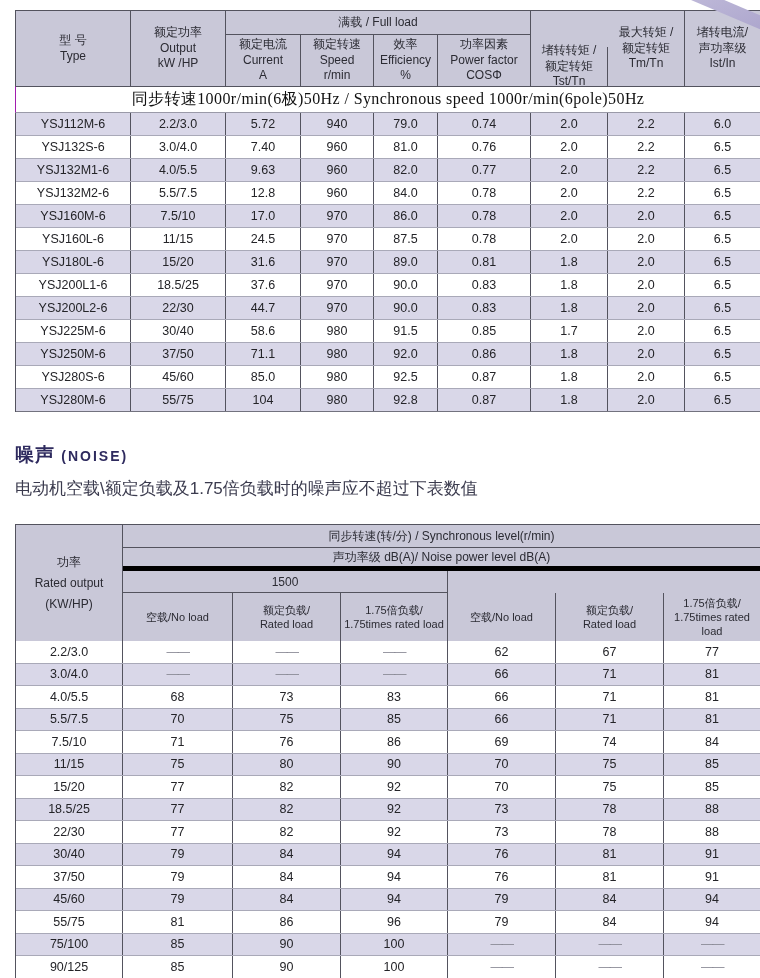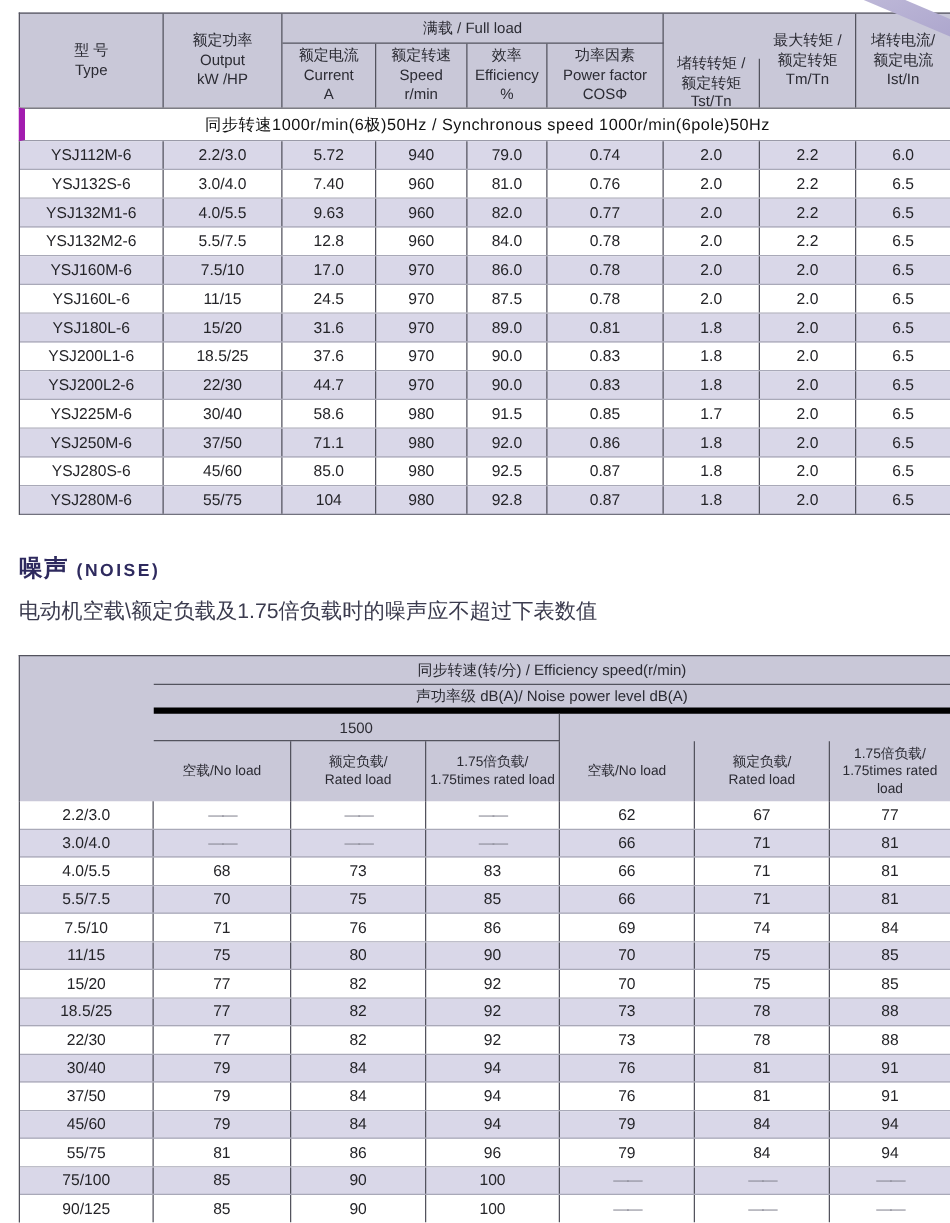--- a/index.html
+++ b/index.html
@@ -40,24 +40,24 @@
   #h-full{grid-column:3/7;grid-row:1;border-bottom:1px solid #53535e;}
   #h-current{grid-column:3;grid-row:2;}
   #h-speed{grid-column:4;grid-row:2;}
   #h-eff{grid-column:5;grid-row:2;}
   #h-pf{grid-column:6;grid-row:2;}
   #h-tst{grid-column:7;grid-row:1/3;margin-top:36px;}
   #h-tm{grid-column:8;grid-row:1/3;}
   #h-ist{grid-column:9;grid-row:1/3;}
   .sync-row{
     height:25px;display:flex;align-items:center;justify-content:center;
-    border-top:1px solid #53535e;border-left:5px solid #a21caf;
+    border-top:1px solid #53535e;border-left:1px solid #a21caf;
     border-bottom:1px solid #9a9aa8;
-    font-family:Liberation Sans, sans-serif;
-    font-size:13px;letter-spacing:.4px;color:#111;
+    font-family:Liberation Serif, serif;
+    font-size:16px;letter-spacing:.4px;color:#111;
     background:#fff;
   }
   .spec-cols{
     display:grid;
     grid-template-columns:115px 95px 75px 73px 64px 93px 77px 77px 1fr;
     height:22px;
   }
   .spec-body{border-left:1px solid #53535e;}
   .spec-body .even{background:#d9d7e8;}
   .spec-body .t-row:last-child{border-bottom:1px solid #72727e;}
@@ -120,21 +120,21 @@
     <div class="h" id="h-eff">效率
 Efficiency
 %</div>
     <div class="h" id="h-tst">堵转转矩 /
 额定转矩
 Tst/Tn</div>
     <div class="h" id="h-tm">最大转矩 /
 额定转矩
 Tm/Tn</div>
     <div class="h" id="h-ist">堵转电流/
-额定电流
+声功率级
 Ist/In</div>
   </div>
   <div class="sync-row">同步转速1000r/min(6极)50Hz / Synchronous speed 1000r/min(6pole)50Hz</div>
   <div class="spec-body">
 
       <div class="t-row spec-cols even">
         <div class="c">YSJ112M-6</div>
         <div class="c">2.2/3.0</div>
         <div class="c">5.72</div>
         <div class="c">940</div>
@@ -292,21 +292,24 @@
 </div>
 
 <div class="section-title">
   <span>噪声</span>
   <span class="en">(NOISE)</span>
 </div>
 <div class="section-sub">电动机空载\额定负载及1.75倍负载时的噪声应不超过下表数值</div>
 
 <div class="tbl">
   <div class="noise-header">
-    <div class="h" id="n-sync">同步转速(转/分) /  Efficiency speed(r/min)</div>
+    <div class="h" id="n-power">功率
+Rated output
+(KW/HP)</div>
+    <div class="h" id="n-sync">同步转速(转/分) /  Synchronous level(r/min)</div>
     <div class="h" id="n-noise">声功率级 dB(A)/  Noise power level dB(A)</div>
     <div class="h" id="n-1500">1500</div>
     <div class="h n-sub" id="n-s1">空载/No load</div>
     <div class="h n-sub" id="n-s2">额定负载/
 Rated load</div>
     <div class="h n-sub" id="n-s3">1.75倍负载/
 1.75times rated load</div>
     <div class="h n-sub" id="n-s4">空载/No load</div>
     <div class="h n-sub" id="n-s5">额定负载/
 Rated load</div>

